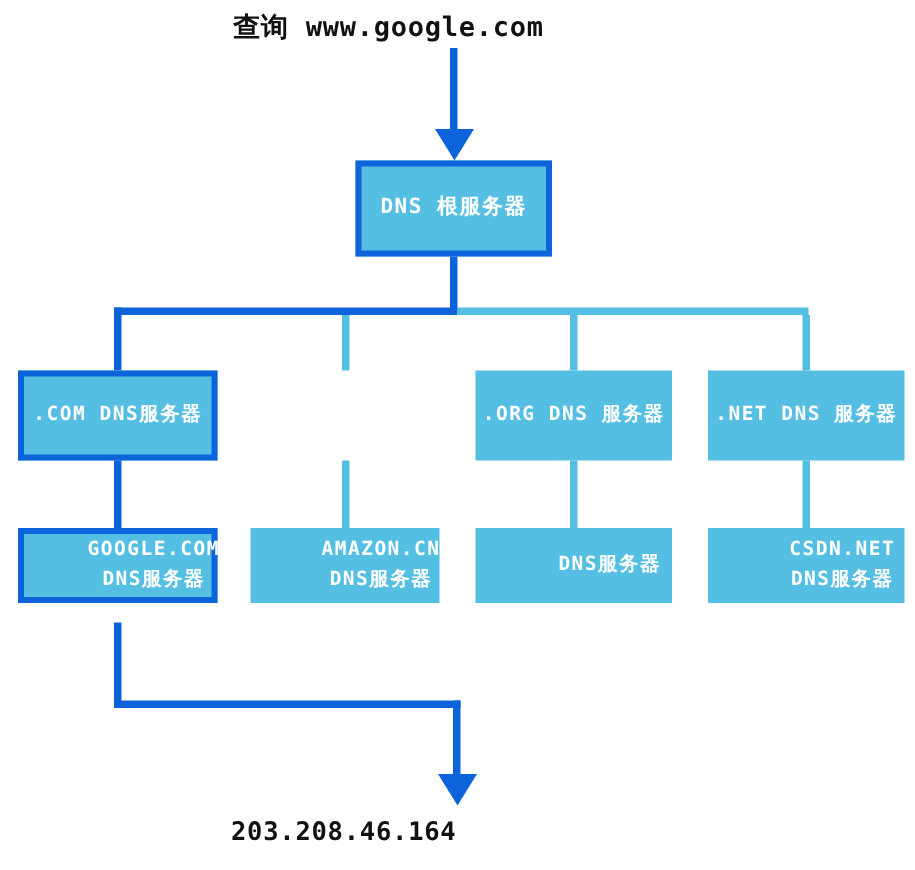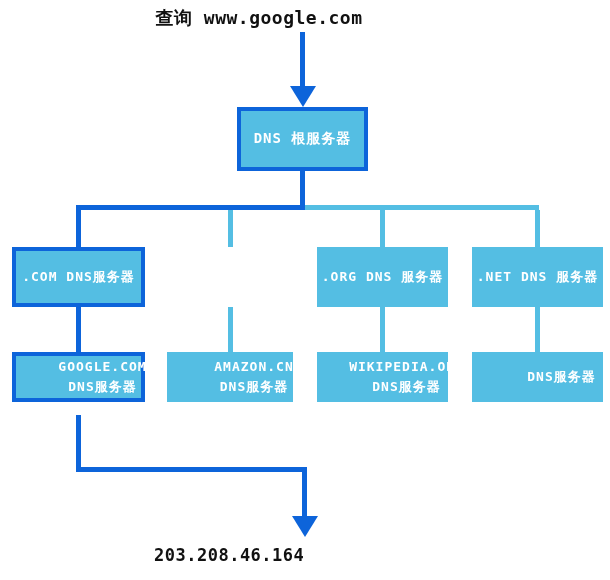--- a/index.html
+++ b/index.html
@@ -99,24 +99,24 @@
 
   <div class="node hl auth col0">
     <span>GOOGLE.COM</span>
     <span>DNS服务器</span>
   </div>
   <div class="node auth col1">
     <span>AMAZON.CN</span>
     <span>DNS服务器</span>
   </div>
   <div class="node auth col2">
-    <span>WIKIPEDIA.ORG</span>
     <span>DNS服务器</span>
   </div>
   <div class="node auth col3">
+    <span>CSDN.NET</span>
     <span>DNS服务器</span>
   </div>
 
   <div class="line dk res-v1"></div>
   <div class="line dk res-h"></div>
   <div class="line dk res-v2"></div>
   <div class="res-head"></div>
 
   <div class="ip-label">203.208.46.164</div>
 

